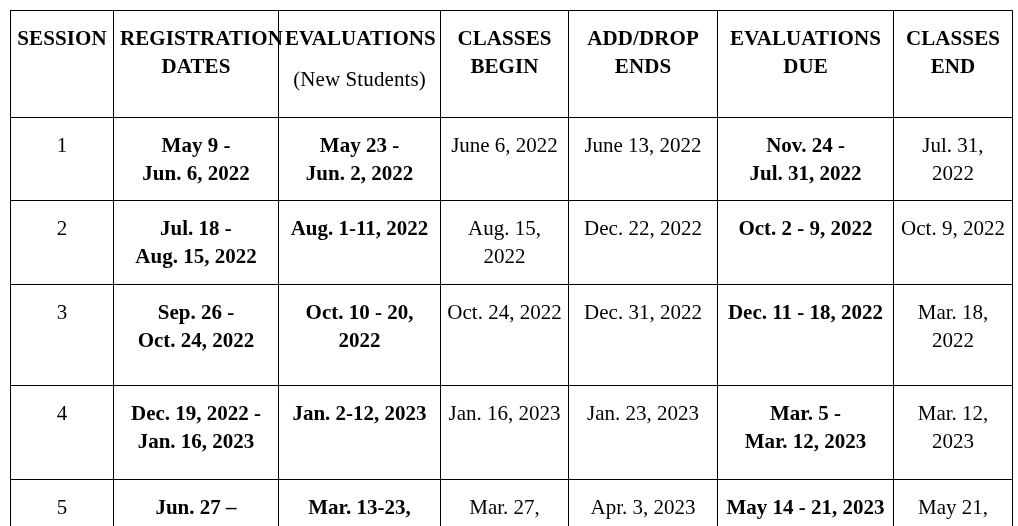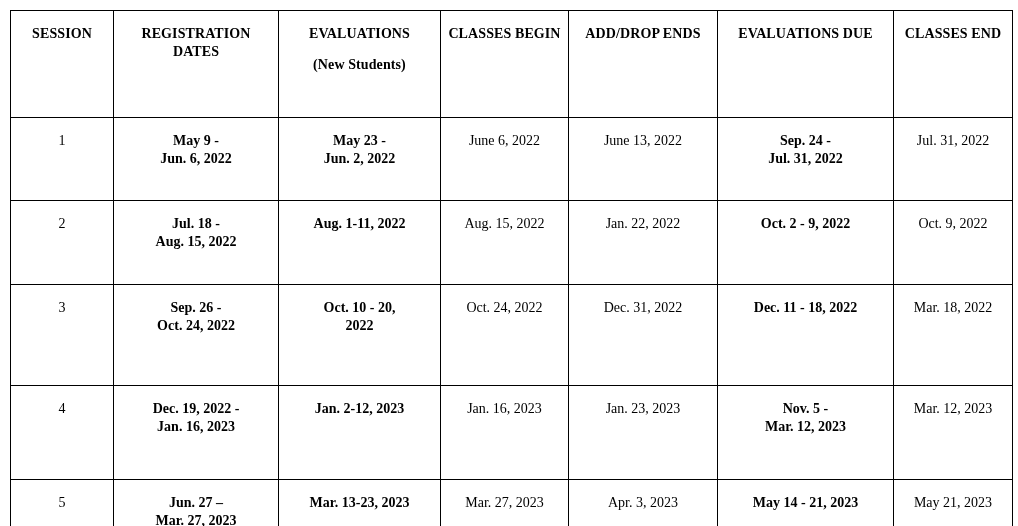--- a/index.html
+++ b/index.html
@@ -21,21 +21,21 @@
     width: 1002px;
     border-collapse: collapse;
     table-layout: fixed;
   }
   #schedule-table td,
   #schedule-table th {
     border: 1.6px solid #000000;
     vertical-align: top;
     text-align: center;
     padding: 14px 6px 6px 6px;
-    font-size: 14px;
+    font-size: 21px;
     line-height: 1.32;
     font-weight: normal;
   }
   
   .col-session   { width: 103px; }
   .col-reg       { width: 165px; }
   .col-orient    { width: 162px; }
   .col-begin     { width: 128px; }
   .col-adddrop   { width: 149px; }
   .col-eval      { width: 176px; }
@@ -48,21 +48,21 @@
     padding-top: 14px;
     padding-bottom: 6px;
     height: 86px;
   }
   thead th .head-main {
     display: block;
     font-weight: bold;
   }
   thead th .head-sub {
     display: block;
-    font-weight: bold;
+    font-weight: normal;
     margin-top: 13px;
   }
   tbody td {
     height: 63px;
   }
   tbody td.session-cell {
     font-weight: bold;
   }
   .row-3 td { height: 80px; }
   .row-4 td { height: 73px; }
@@ -118,37 +118,37 @@
         <span class="cell-line">May 9 -</span>
         <span class="cell-line">Jun. 6, 2022</span>
       </td>
       <td>
         <span class="cell-line">May 23 -</span>
         <span class="cell-line">Jun. 2, 2022</span>
       </td>
       <td>June 6, 2022</td>
       <td>June 13, 2022</td>
       <td>
-        <span class="cell-line">Sep. 24 -</span>
+        <span class="cell-line">Nov. 24 -</span>
         <span class="cell-line">Jul. 31, 2022</span>
       </td>
       <td>Jul. 31, 2022</td>
     </tr>
 
     <tr class="row-2">
       <td class="session-cell">2</td>
       <td>
         <span class="cell-line">Jul. 18 -</span>
         <span class="cell-line">Aug. 15, 2022</span>
       </td>
       <td>
         <span class="cell-line">Aug. 1-11, 2022</span>
       </td>
       <td>Aug. 15, 2022</td>
-      <td>Jan. 22, 2022</td>
+      <td>Dec. 22, 2022</td>
       <td>
         <span class="cell-line">Oct. 2 - 9, 2022</span>
       </td>
       <td>Oct. 9, 2022</td>
     </tr>
 
     <tr class="row-3">
       <td class="session-cell">3</td>
       <td>
         <span class="cell-line">Sep. 26 -</span>
@@ -171,21 +171,21 @@
       <td>
         <span class="cell-line">Dec. 19, 2022 -</span>
         <span class="cell-line">Jan. 16, 2023</span>
       </td>
       <td>
         <span class="cell-line">Jan. 2-12, 2023</span>
       </td>
       <td>Jan. 16, 2023</td>
       <td>Jan. 23, 2023</td>
       <td>
-        <span class="cell-line">Nov. 5 -</span>
+        <span class="cell-line">Mar. 5 -</span>
         <span class="cell-line">Mar. 12, 2023</span>
       </td>
       <td>Mar. 12, 2023</td>
     </tr>
 
     <tr class="row-5">
       <td class="session-cell">5</td>
       <td>
         <span class="cell-line">Jun. 27 –</span>
         <span class="cell-line">Mar. 27, 2023</span>

